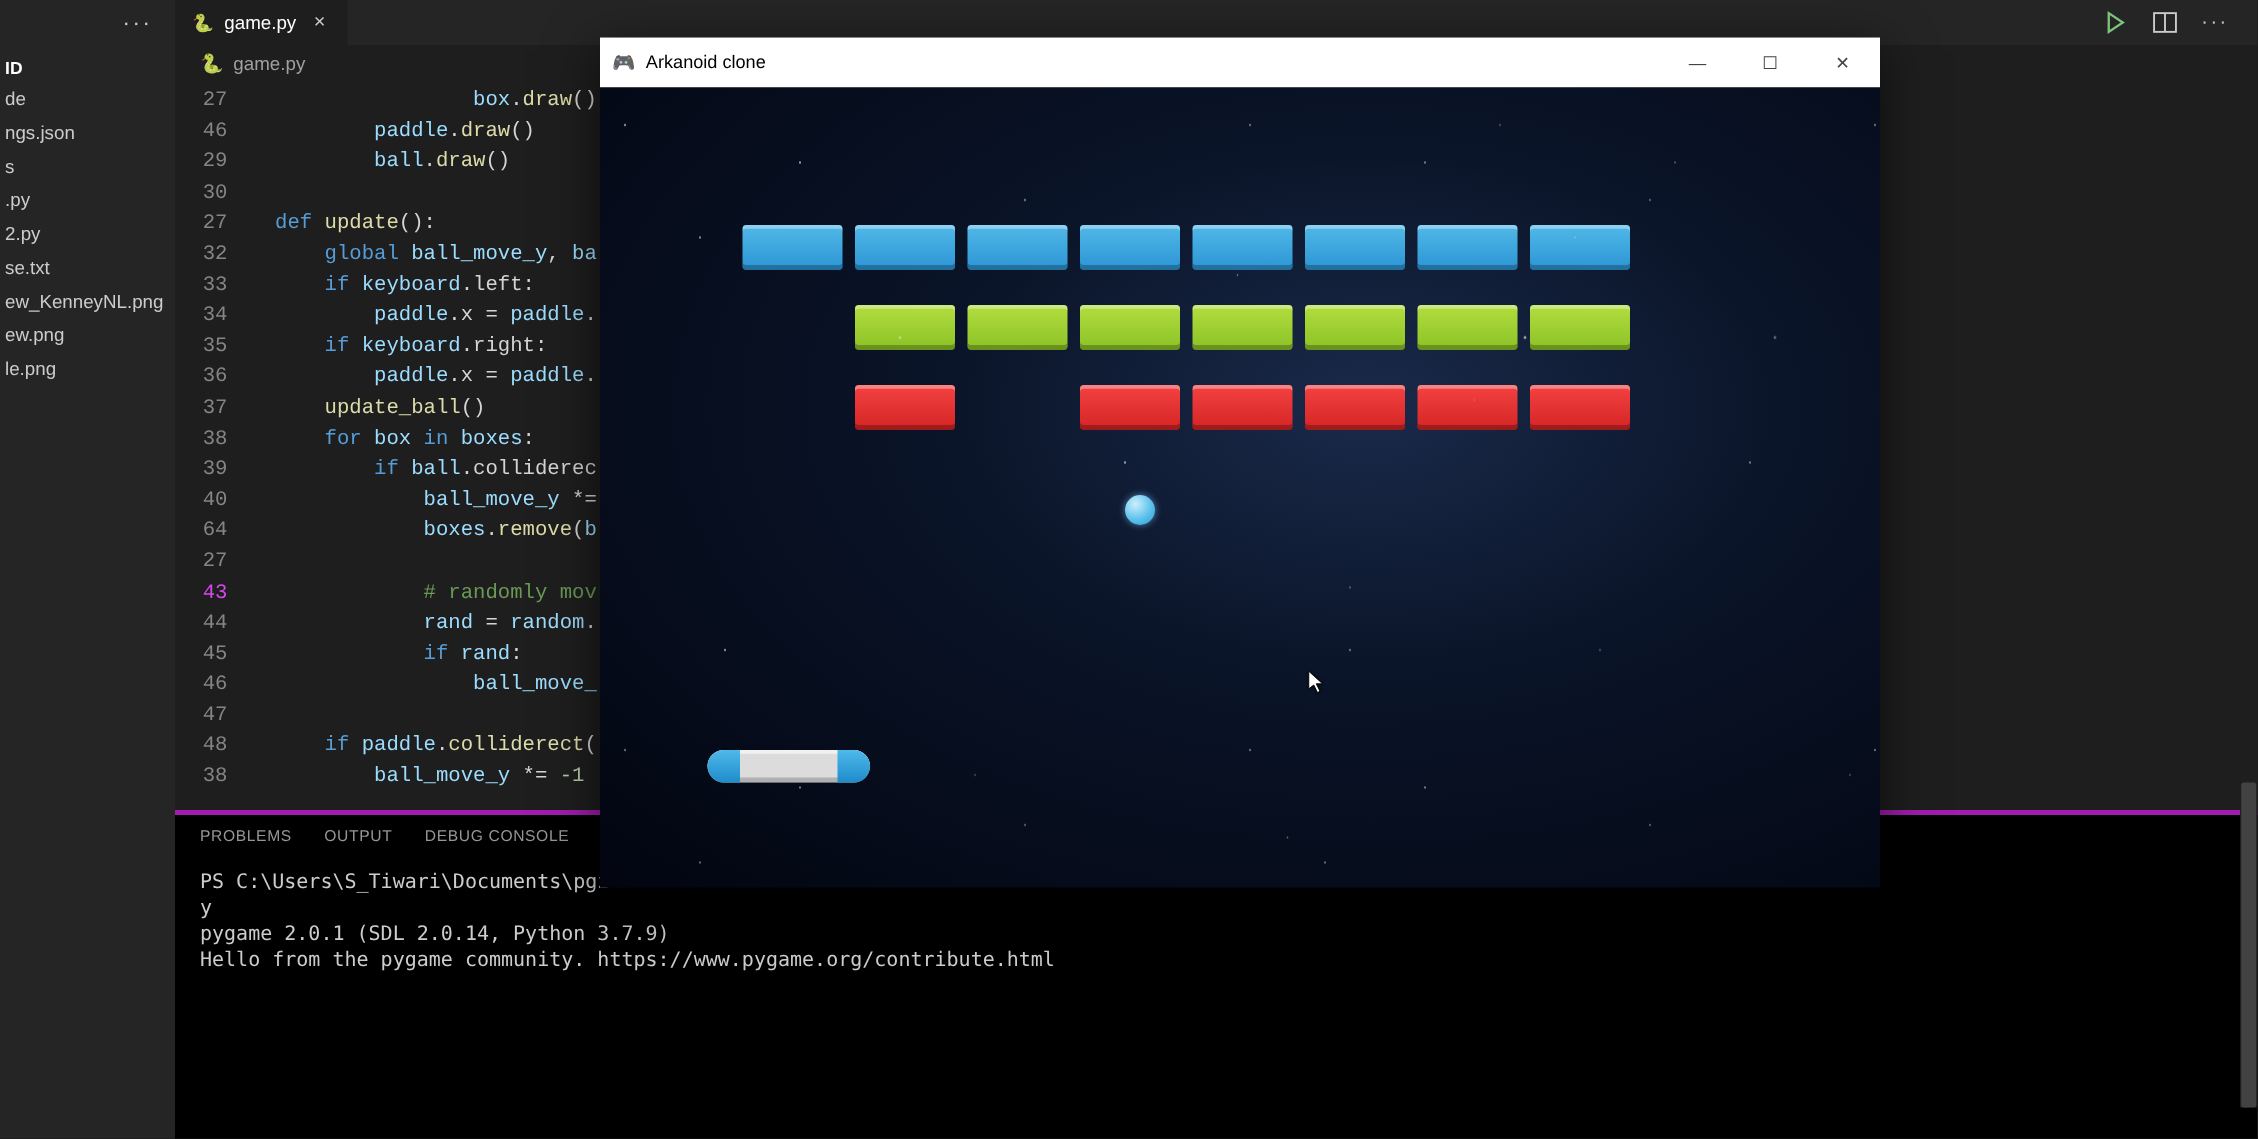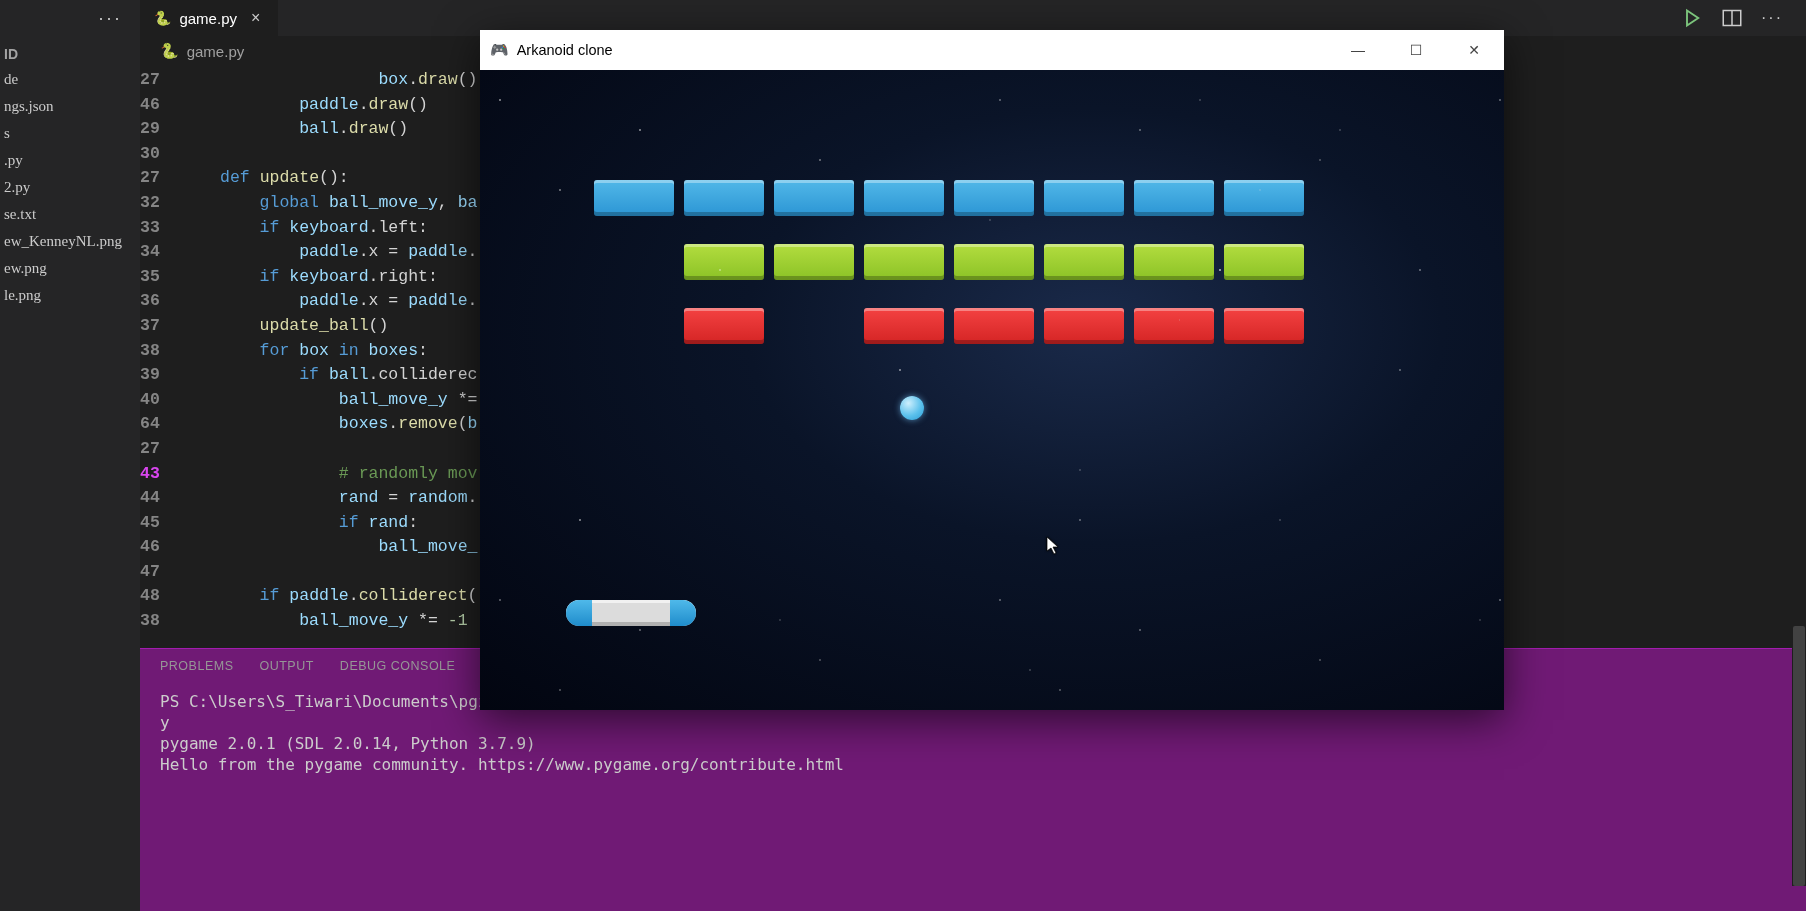--- a/index.html
+++ b/index.html
@@ -61,33 +61,32 @@
     position: absolute;
     left: 0;
     top: 36px;
     width: 140px;
     bottom: 0;
     background: #252526;
     padding: 6px 0;
     overflow: hidden;
   }
   .exp-folder {
-    color: #a3a3a3;
+    color: #ffffff;
     font-size: 14px;
     font-weight: 700;
     padding: 4px 4px 4px 4px;
     text-transform: uppercase;
     letter-spacing: 0.2px;
   }
   .exp-item {
     color: #ccc;
     font-size: 15px;
     padding: 5px 6px 5px 4px;
     white-space: nowrap;
-    font-family: Liberation Serif, serif;
   }
 
   
   .breadcrumb {
     position: absolute;
     left: 140px;
     top: 36px;
     height: 30px;
     right: 0;
     background: #1e1e1e;
@@ -110,24 +109,23 @@
     background: #1e1e1e;
     font-family: Consolas, "Courier New", monospace;
     font-size: 16.5px;
     line-height: 24.6px;
     overflow: hidden;
   }
   .gutter {
     position: absolute;
     left: 0; top: 0;
     width: 60px;
-    text-align: left;
+    text-align: right;
     color: #858585;
     padding-top: 2px;
-    font-weight: bold;
   }
   .gutter .ln { padding-right: 18px; }
   .gutter .current { color: #d946ef; }
   .code {
     position: absolute;
     left: 80px; top: 2px;
     white-space: pre;
     color: #d4d4d4;
   }
   .kw { color: #569cd6; }
@@ -136,22 +134,22 @@
   .cmt { color: #6a9955; }
   .num { color: #b5cea8; }
 
   
   .panel {
     position: absolute;
     left: 140px;
     right: 0;
     top: 648px;
     bottom: 0;
-    background: #701a75;
-    border-top: 1px solid #a21caf;
+    background: #000000;
+    border-top: 4px solid #a21caf;
   }
   .panel-tabs {
     display: flex;
     gap: 26px;
     padding: 10px 20px;
     font-size: 12.5px;
     color: #969696;
     letter-spacing: 0.5px;
   }
   .panel-tabs span { cursor: pointer; }

